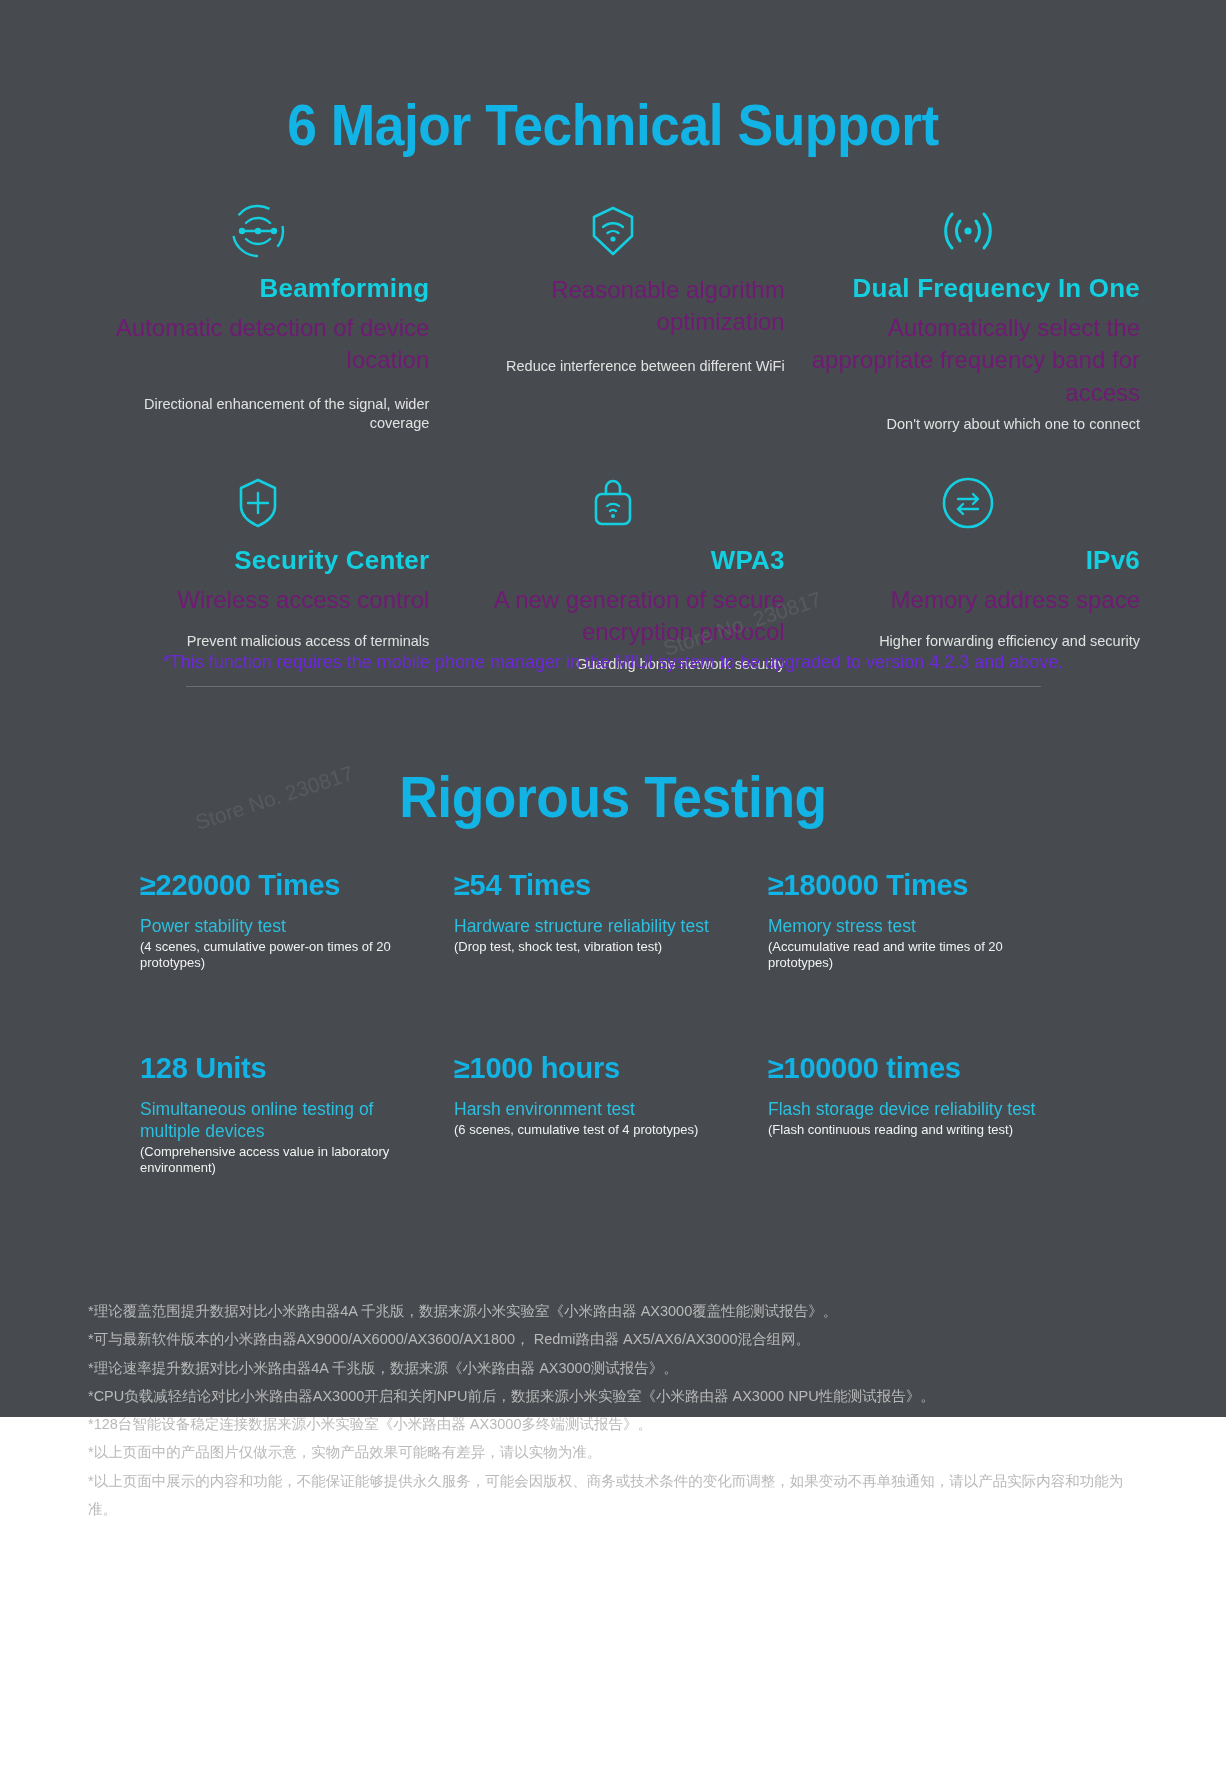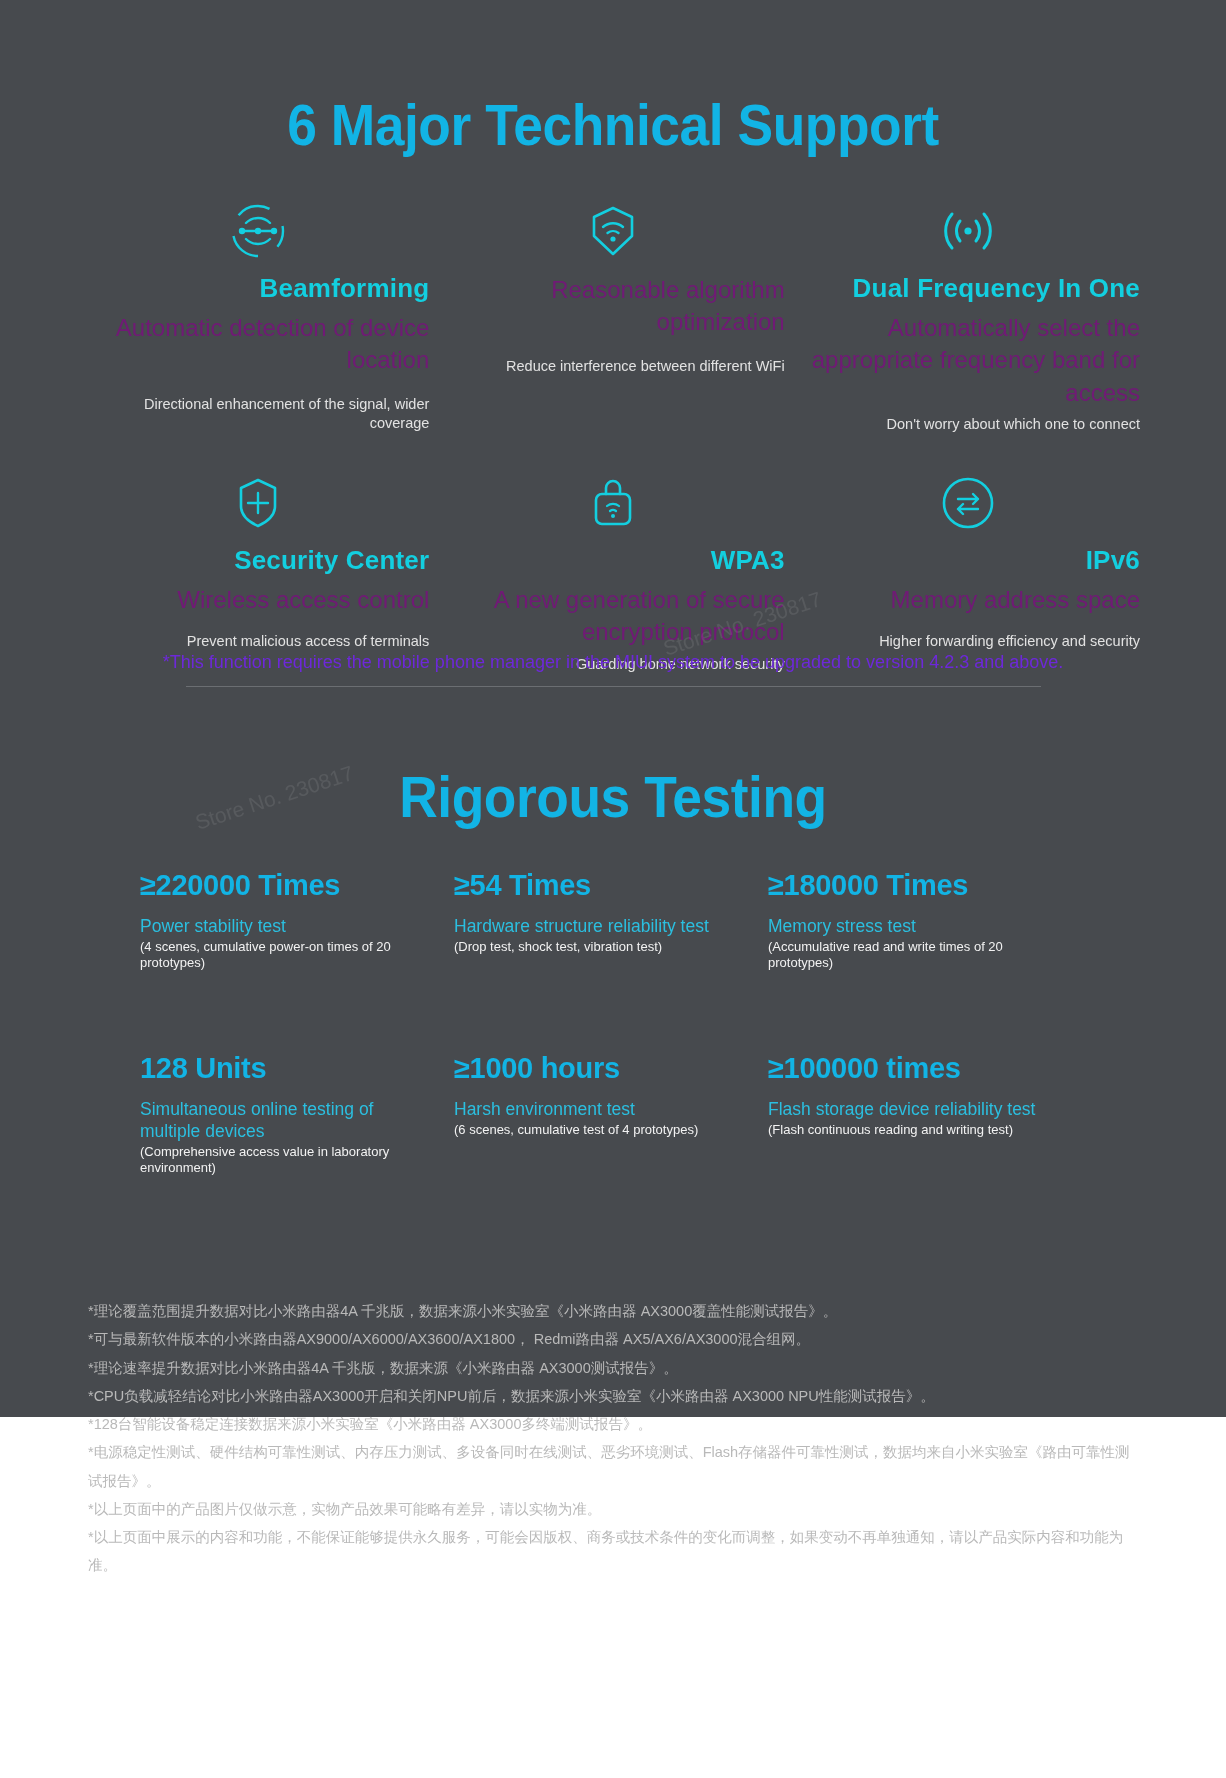--- a/index.html
+++ b/index.html
@@ -330,18 +330,17 @@
       </div>
     </div>
   </div>
 
   <div class="disclaimer">
     <p>*理论覆盖范围提升数据对比小米路由器4A 千兆版，数据来源小米实验室《小米路由器 AX3000覆盖性能测试报告》。</p>
     <p>*可与最新软件版本的小米路由器AX9000/AX6000/AX3600/AX1800， Redmi路由器 AX5/AX6/AX3000混合组网。</p>
     <p>*理论速率提升数据对比小米路由器4A 千兆版，数据来源《小米路由器 AX3000测试报告》。</p>
     <p>*CPU负载减轻结论对比小米路由器AX3000开启和关闭NPU前后，数据来源小米实验室《小米路由器 AX3000  NPU性能测试报告》。</p>
     <p>*128台智能设备稳定连接数据来源小米实验室《小米路由器 AX3000多终端测试报告》。</p>
-    <p>*电源稳定性测试、硬件结构可靠性测试、内存压力测试、多设备同时在线测试、恶劣环境测试、Flash存储器件可靠性测试，数据均来自小米实验室《路由可靠性测试报告》。</p>
     <p>*以上页面中的产品图片仅做示意，实物产品效果可能略有差异，请以实物为准。</p>
     <p>*以上页面中展示的内容和功能，不能保证能够提供永久服务，可能会因版权、商务或技术条件的变化而调整，如果变动不再单独通知，请以产品实际内容和功能为准。</p>
   </div>
 
 </div>
 
 </body></html>

